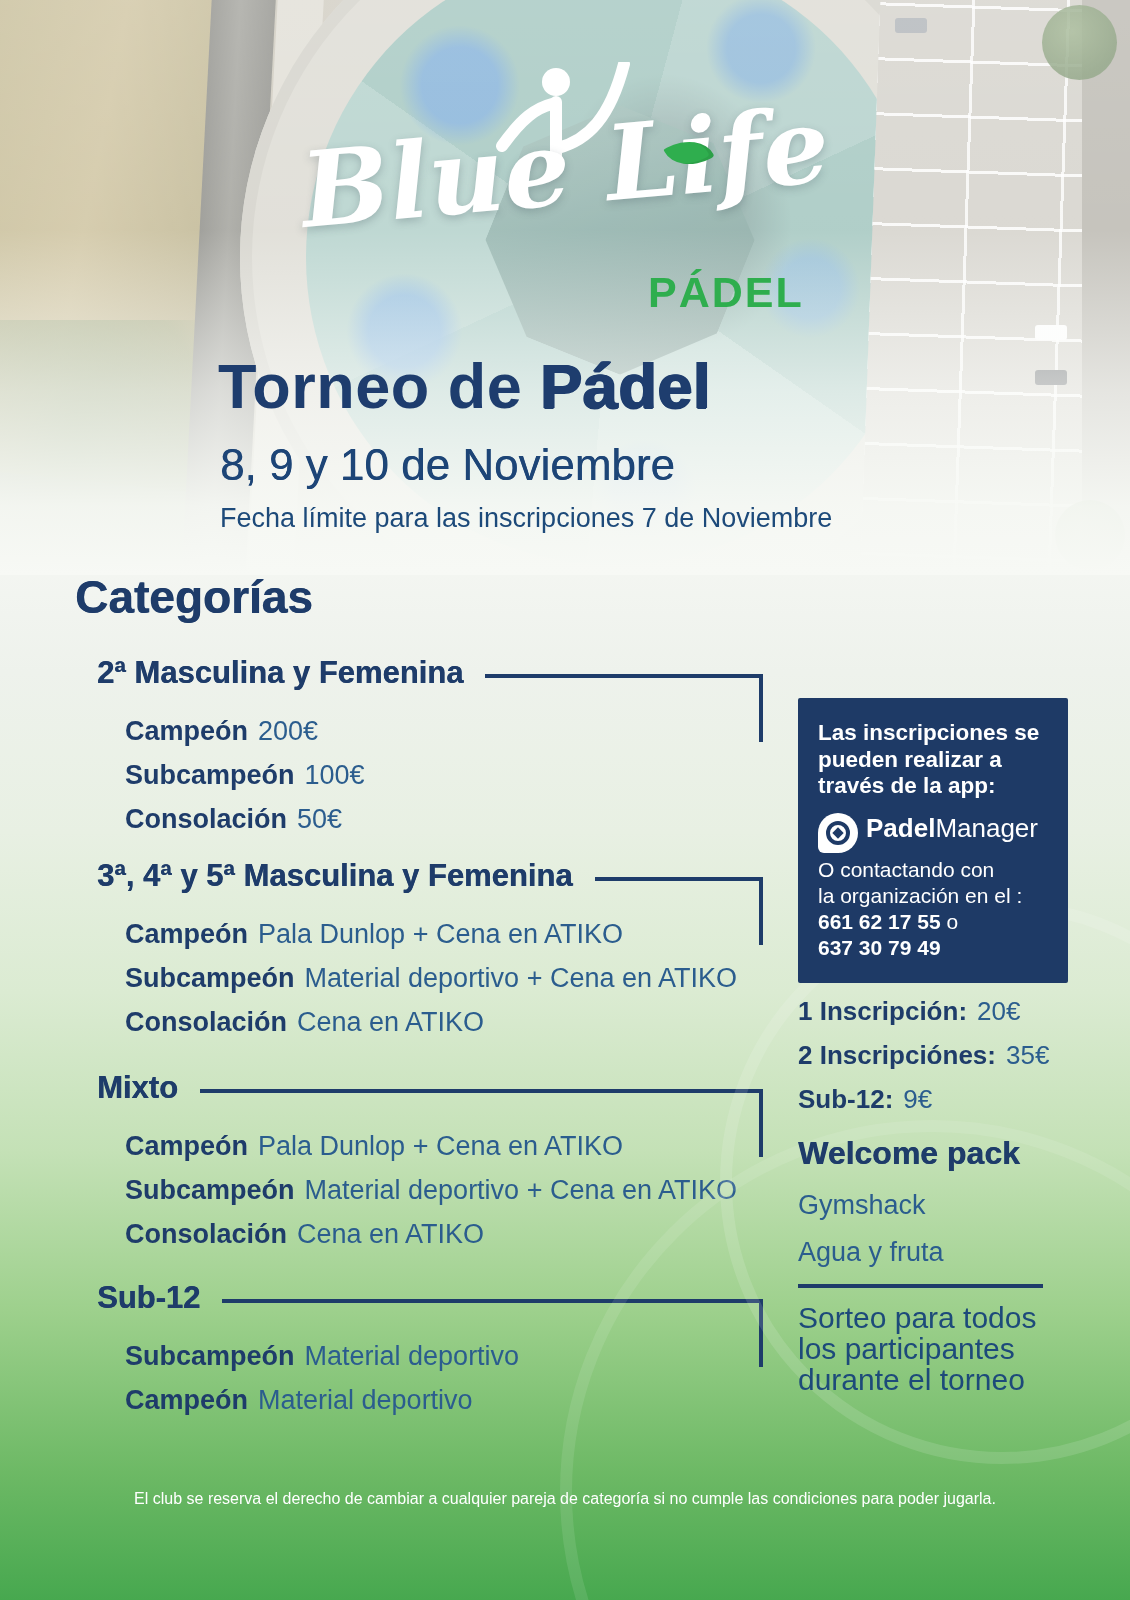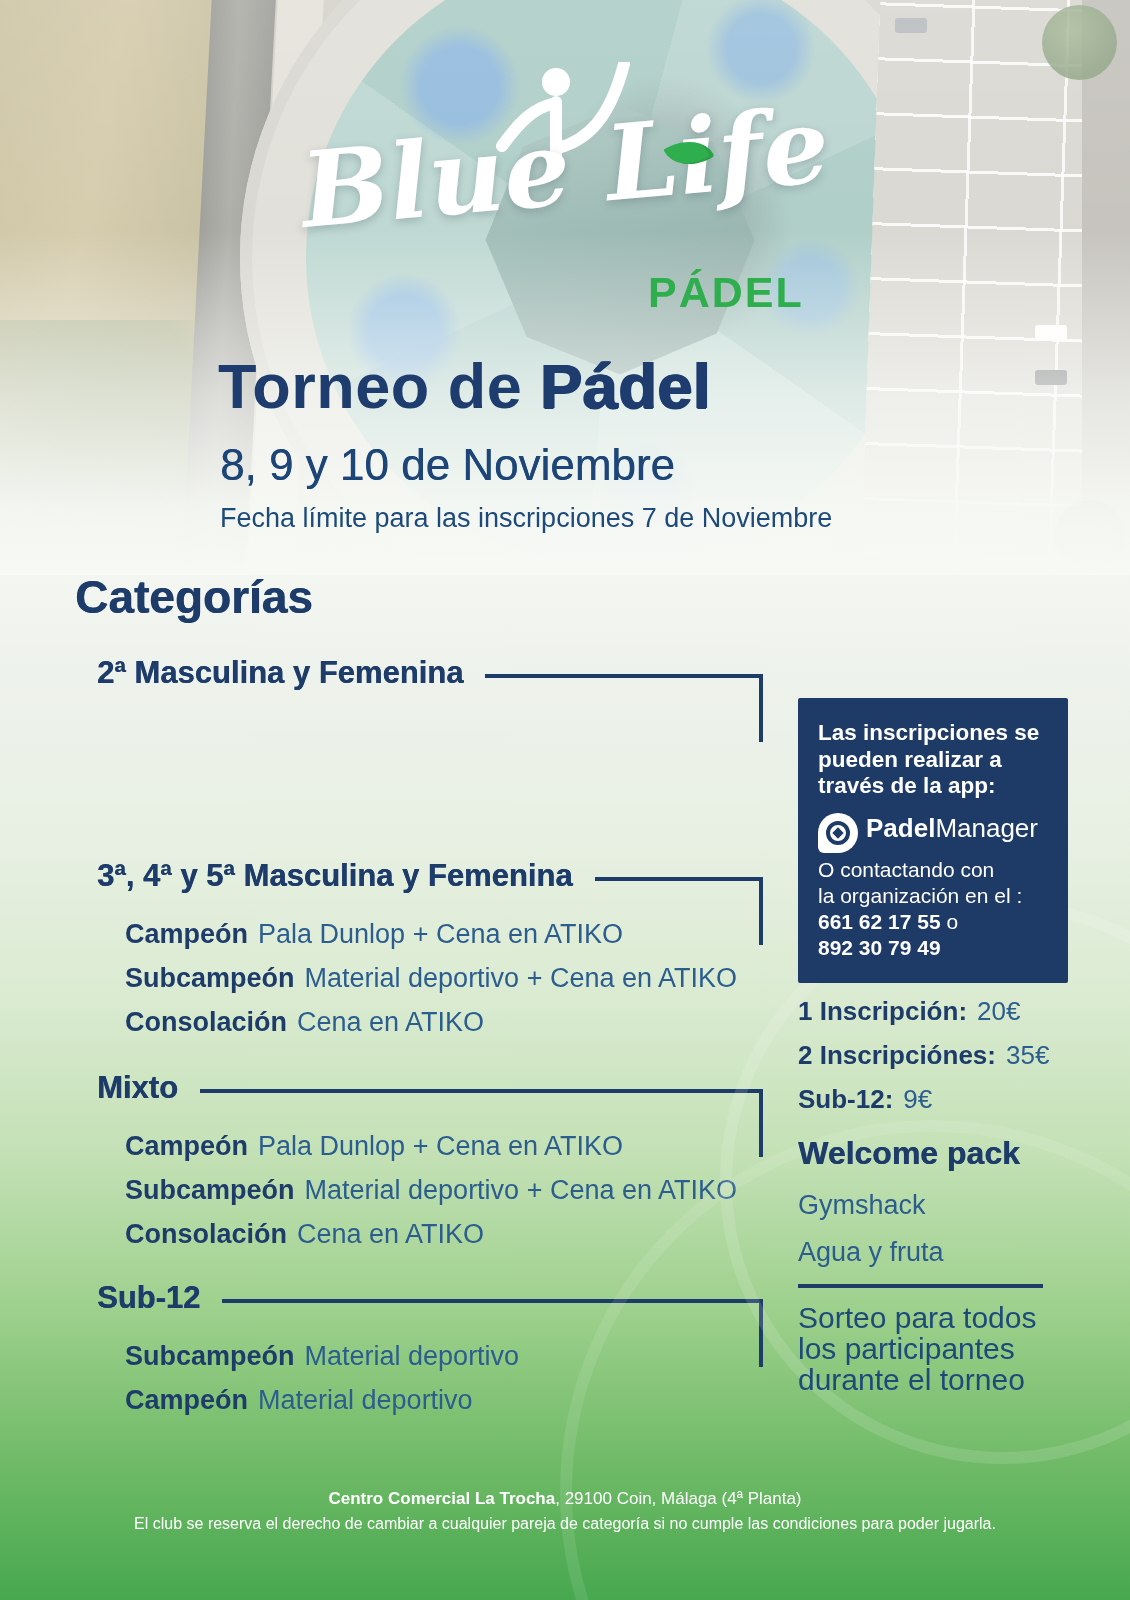--- a/index.html
+++ b/index.html
@@ -139,20 +139,25 @@
 
   <div class="cats-heading">Categorías</div>
 
   <div class="section sec1">
     <div class="sec-head">
       <h3 class="sec-title">2ª Masculina y Femenina</h3>
       <div class="rule">
           <div class="stub"></div>
         </div>
     </div>
+    <div class="cat-items">
+      <div class="cat-item"><span class="lbl">Campeón</span><span class="val">200€</span></div>
+      <div class="cat-item"><span class="lbl">Subcampeón</span><span class="val">100€</span></div>
+      <div class="cat-item"><span class="lbl">Consolación</span><span class="val">50€</span></div>
+    </div>
   </div>
 
   <div class="section sec2">
     <div class="sec-head">
       <h3 class="sec-title">3ª, 4ª y 5ª Masculina y Femenina</h3>
       <div class="rule">
           <div class="stub"></div>
         </div>
     </div>
     <div class="cat-items">
@@ -196,38 +201,37 @@
     <div class="insc-box">
       <div class="insc-text">Las inscripciones se pueden realizar a través de la app:</div>
       <div class="pm-row">
         <div class="pin-icon"></div>
         <div class="pm-name"><span class="pm-bold">Padel</span><span class="pm-reg">Manager</span></div>
       </div>
       <div class="contact">
         <div>O contactando con</div>
         <div>la organización en el :</div>
         <div><span class="ph">661 62 17 55</span> <span class="sep">o</span></div>
-        <div class="ph">892 30 79 49</div>
+        <div class="ph">637 30 79 49</div>
       </div>
     </div>
 
     <div class="price-rows">
       <div class="price-row"><span class="lbl">1 Inscripción:</span><span class="val">20€</span></div>
       <div class="price-row"><span class="lbl">2 Inscripciónes:</span><span class="val">35€</span></div>
       <div class="price-row"><span class="lbl">Sub-12:</span><span class="val">9€</span></div>
     </div>
 
     <div class="r-heading">Welcome pack</div>
     <div class="welcome-items">
       <div class="welcome-item">Gymshack</div>
       <div class="welcome-item">Agua y fruta</div>
     </div>
 
     <div class="divider"></div>
     <div class="raffle">Sorteo para todos los participantes durante el torneo</div>
   </div>
 
   <div class="footer">
-    <div class="f1"><b>Centro Comercial La Trocha</b><span>, 29100 Coin, Málaga (4ª Planta)</span></div>
     <div class="f2">El club se reserva el derecho de cambiar a cualquier pareja de categoría si no cumple las condiciones para poder jugarla.</div>
   </div>
 
 </div>
 
 </body></html>

